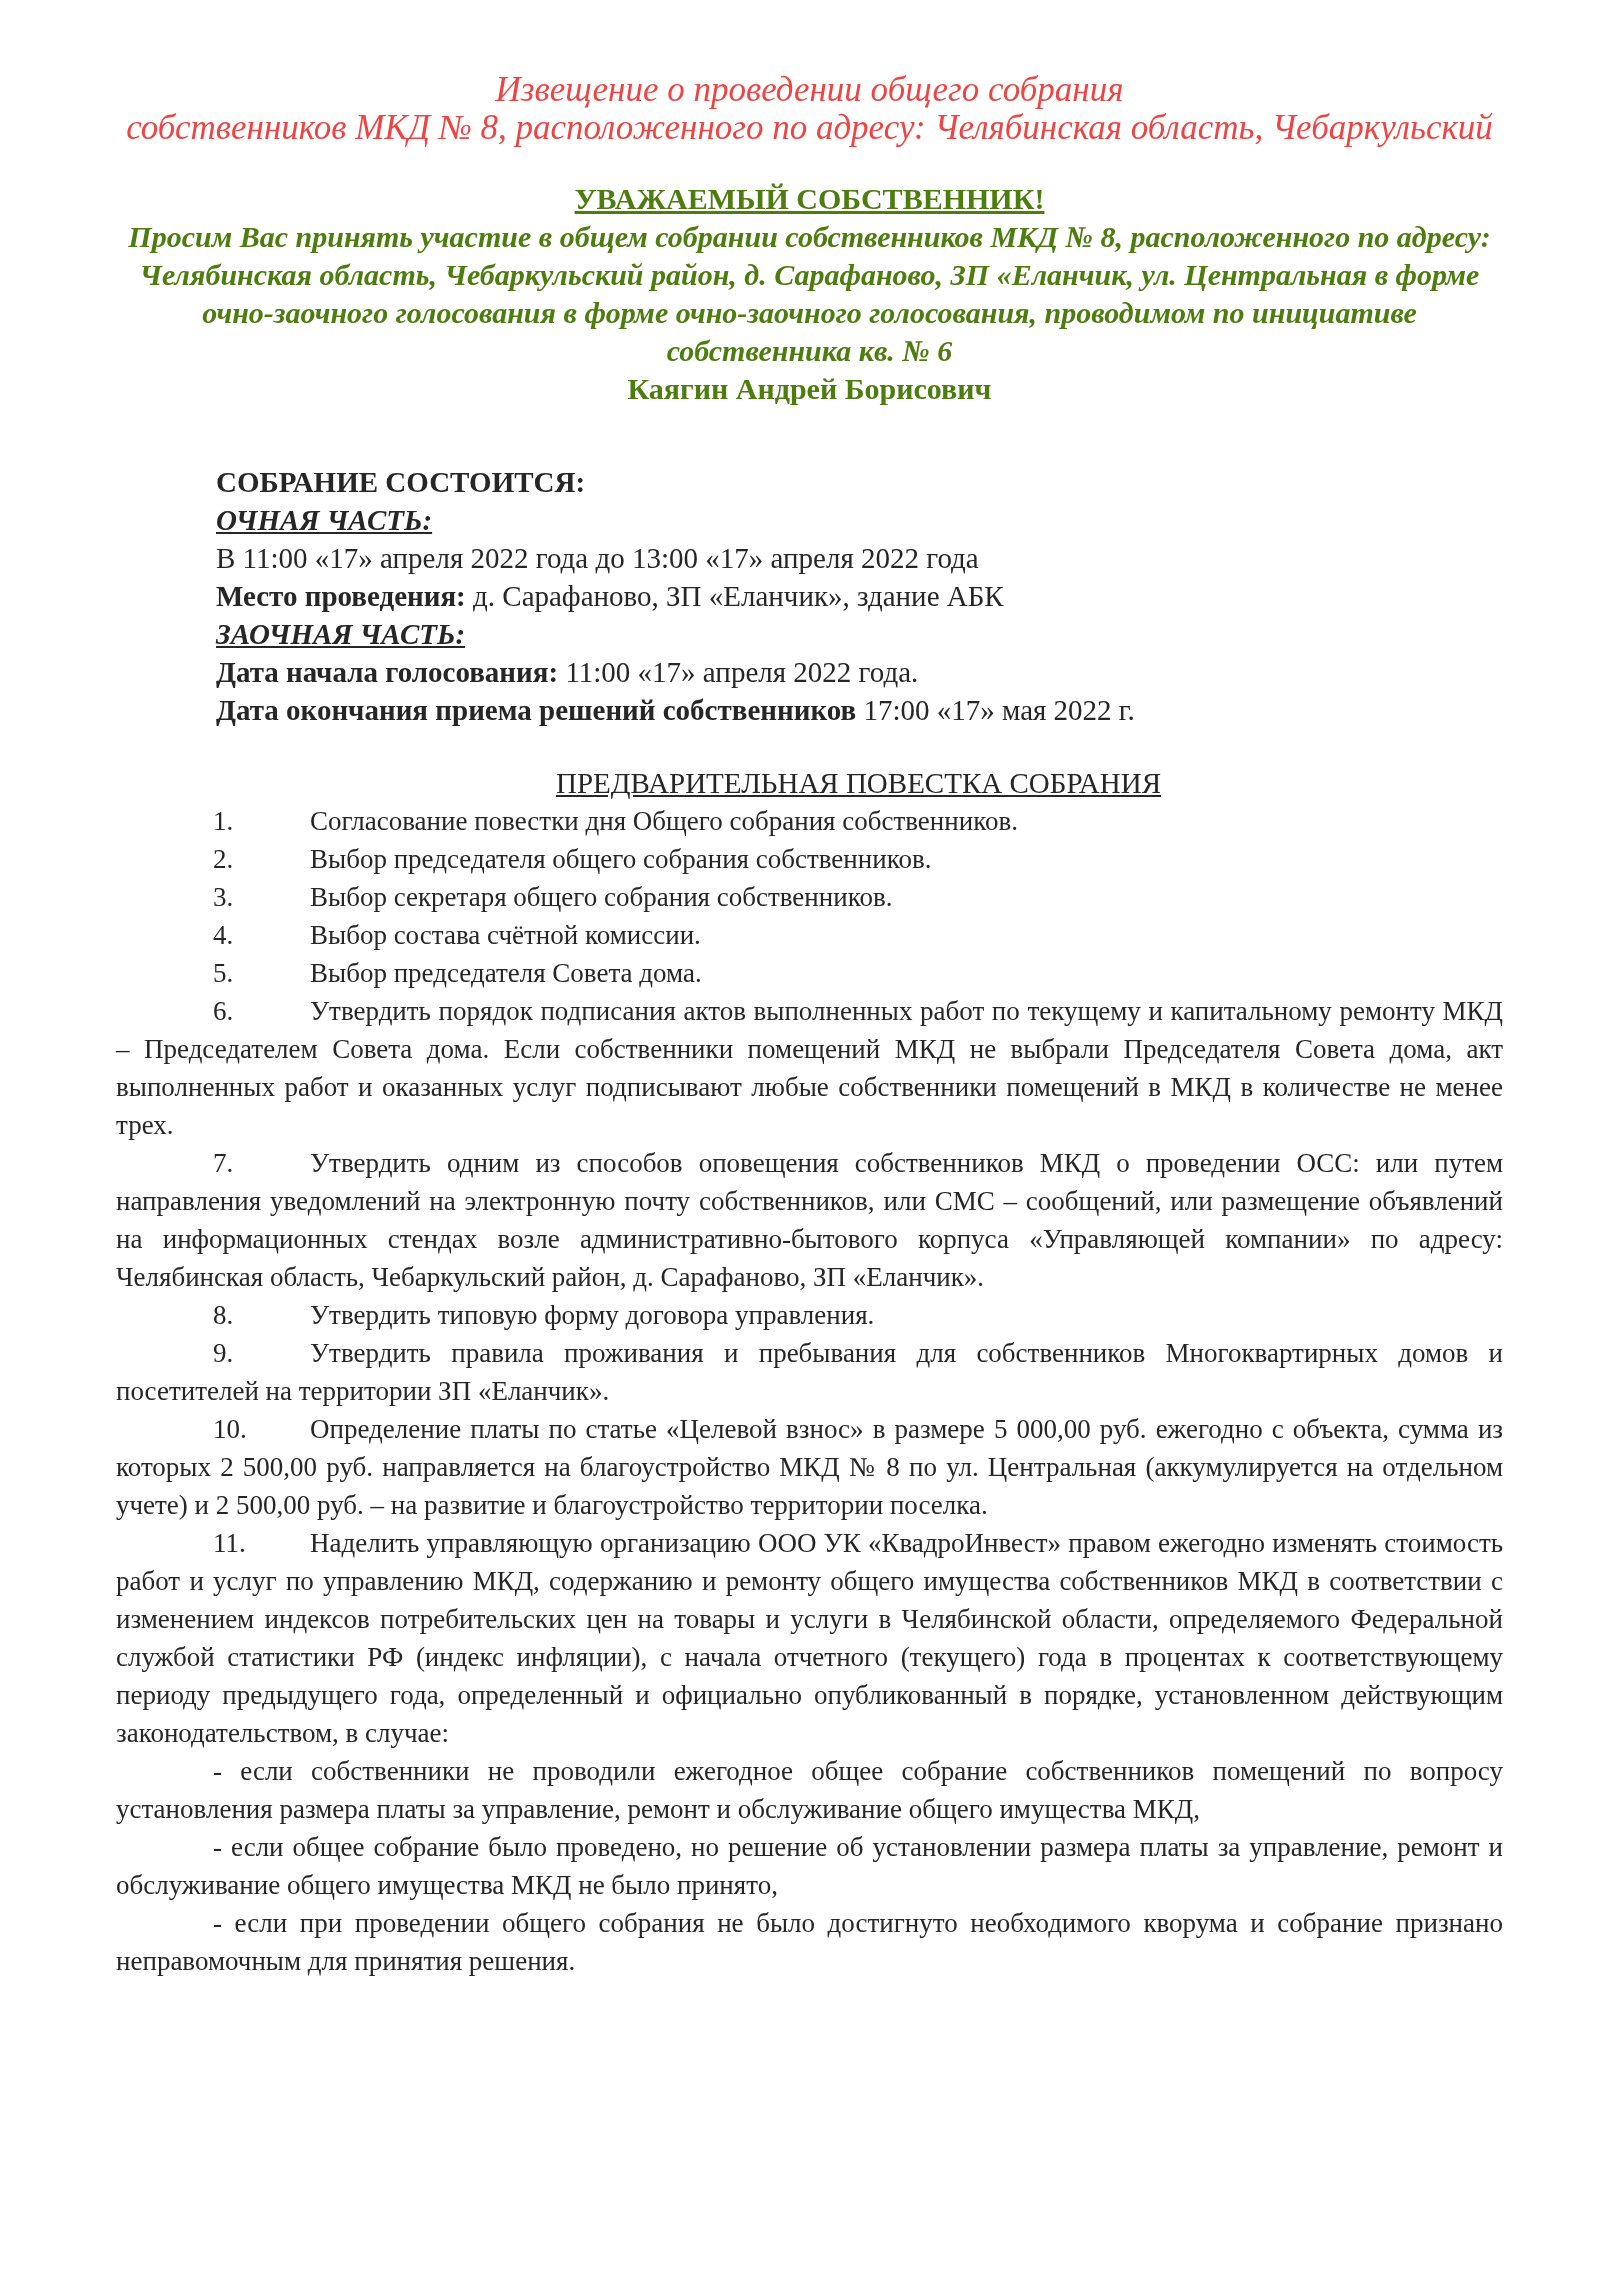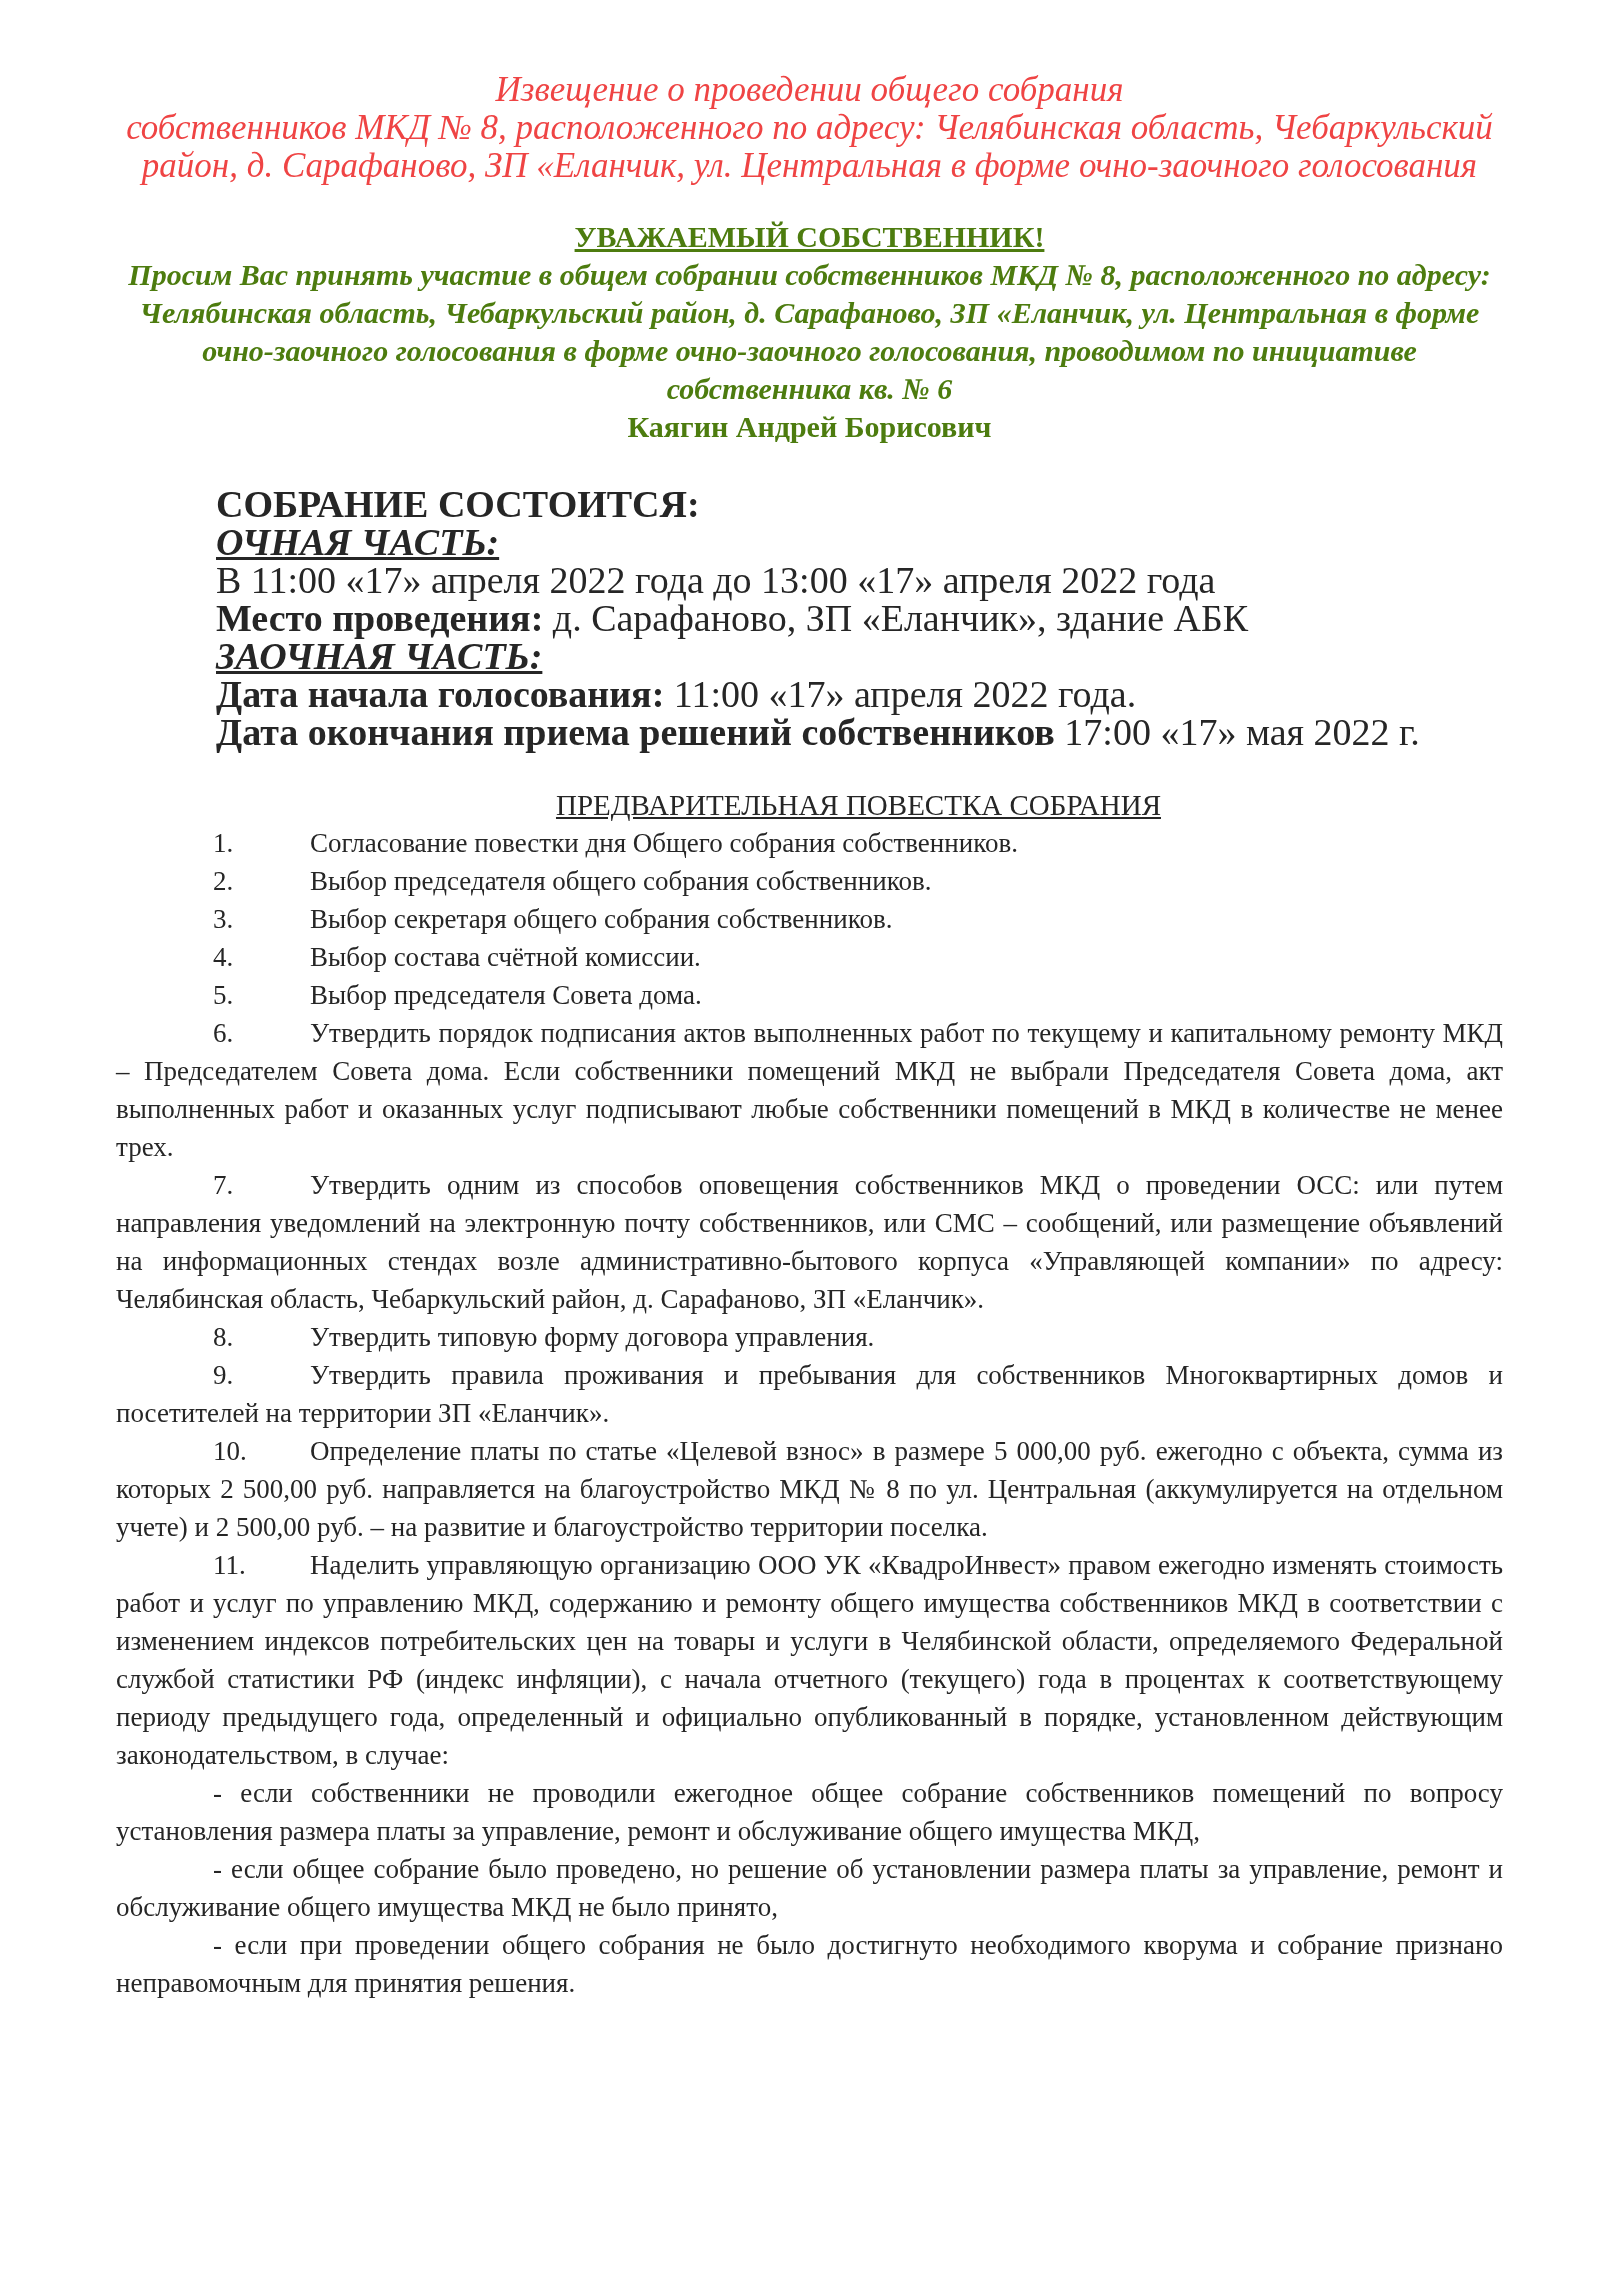--- a/index.html
+++ b/index.html
@@ -4,21 +4,21 @@
 <style>
   html, body { margin: 0; padding: 0; background: #ffffff; }
   body { width: 1621px; height: 2293px; position: relative; overflow: hidden;
          font-family: "Liberation Serif", "DejaVu Serif", serif; color: #262626; }
   .page { position: absolute; left: 116px; top: 71px; width: 1387px; }
   .center { text-align: center; }
   .notice { font-style: italic; font-size: 35px; line-height: 38px; color: #ef4444; }
   .notice .l1 { display:block; }
   .title { margin-top: 33px; font-weight: bold; font-size: 30px; line-height: 38px; color: #4d7c0f; }
   .title .u { text-decoration: underline; }
-  .schedule { margin-top: 39px; padding-left: 100px; font-size: 38px; line-height: 38px; }
+  .schedule { margin-top: 55px; padding-left: 100px; font-size: 29px; line-height: 38px; }
   .schedule .h { font-weight: bold; }
   .schedule .sub { font-weight: bold; font-style: italic; text-decoration: underline; }
   .schedule b { font-weight: bold; }
   .agenda-title { margin-top: 35px; text-align: center; font-size: 29px; line-height: 38px;
                   text-decoration: underline; padding-left: 98px; }
   .agenda { font-size: 27px; line-height: 38px; text-align: justify; }
   .item-short { padding-left: 97px; }
   .item-short .num { display: inline-block; width: 97px; }
   .item-long { text-indent: 97px; }
   .item-long .num { display: inline-block; width: 97px; text-indent: 0; }
@@ -26,21 +26,20 @@
   p { margin: 0; }
 </style>
 </head>
 <body>
 
 <div class="page">
 
   <div class="notice center">
     <span class="l1">Извещение о проведении общего собрания</span>
     <span class="l1">собственников МКД № 8, расположенного по адресу: Челябинская область, Чебаркульский</span>
-    <span class="l1">район, д. Сарафаново, ЗП «Еланчик, ул. Центральная в форме очно-заочного голосования</span>
   </div>
 
   <div class="title center">
     <div class="u">УВАЖАЕМЫЙ СОБСТВЕННИК!</div>
     <div style="padding:0 9.8px;font-style:italic;">Просим Вас принять участие в общем собрании собственников МКД № 8, расположенного по адресу: Челябинская область, Чебаркульский район, д. Сарафаново, ЗП «Еланчик, ул. Центральная в форме очно-заочного голосования в форме очно-заочного голосования, проводимом по инициативе собственника кв. № 6</div>
     <div>Каягин Андрей Борисович</div>
   </div>
 
   <div class="schedule">
     <div class="h">СОБРАНИЕ СОСТОИТСЯ:</div>

